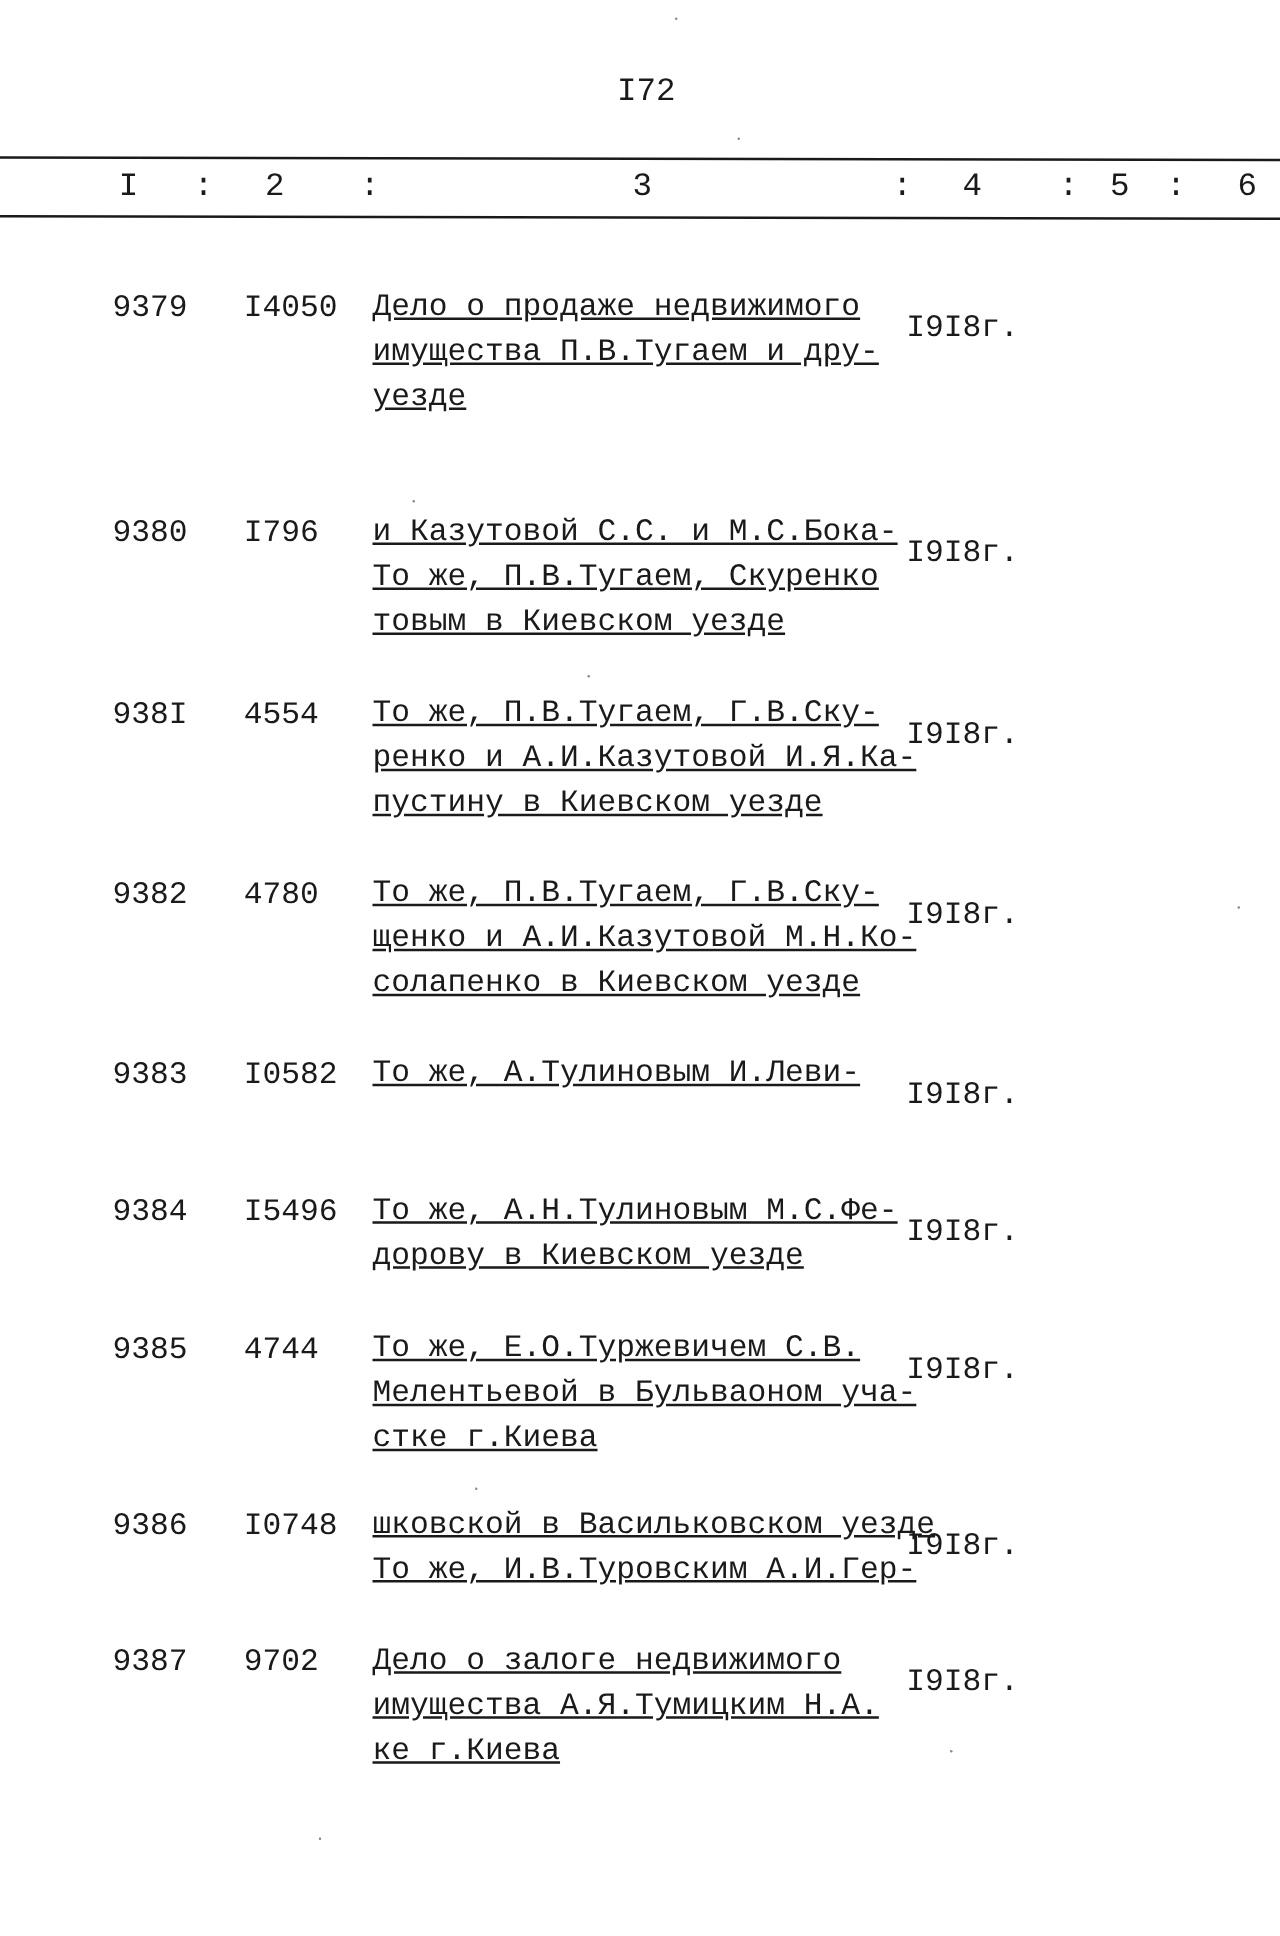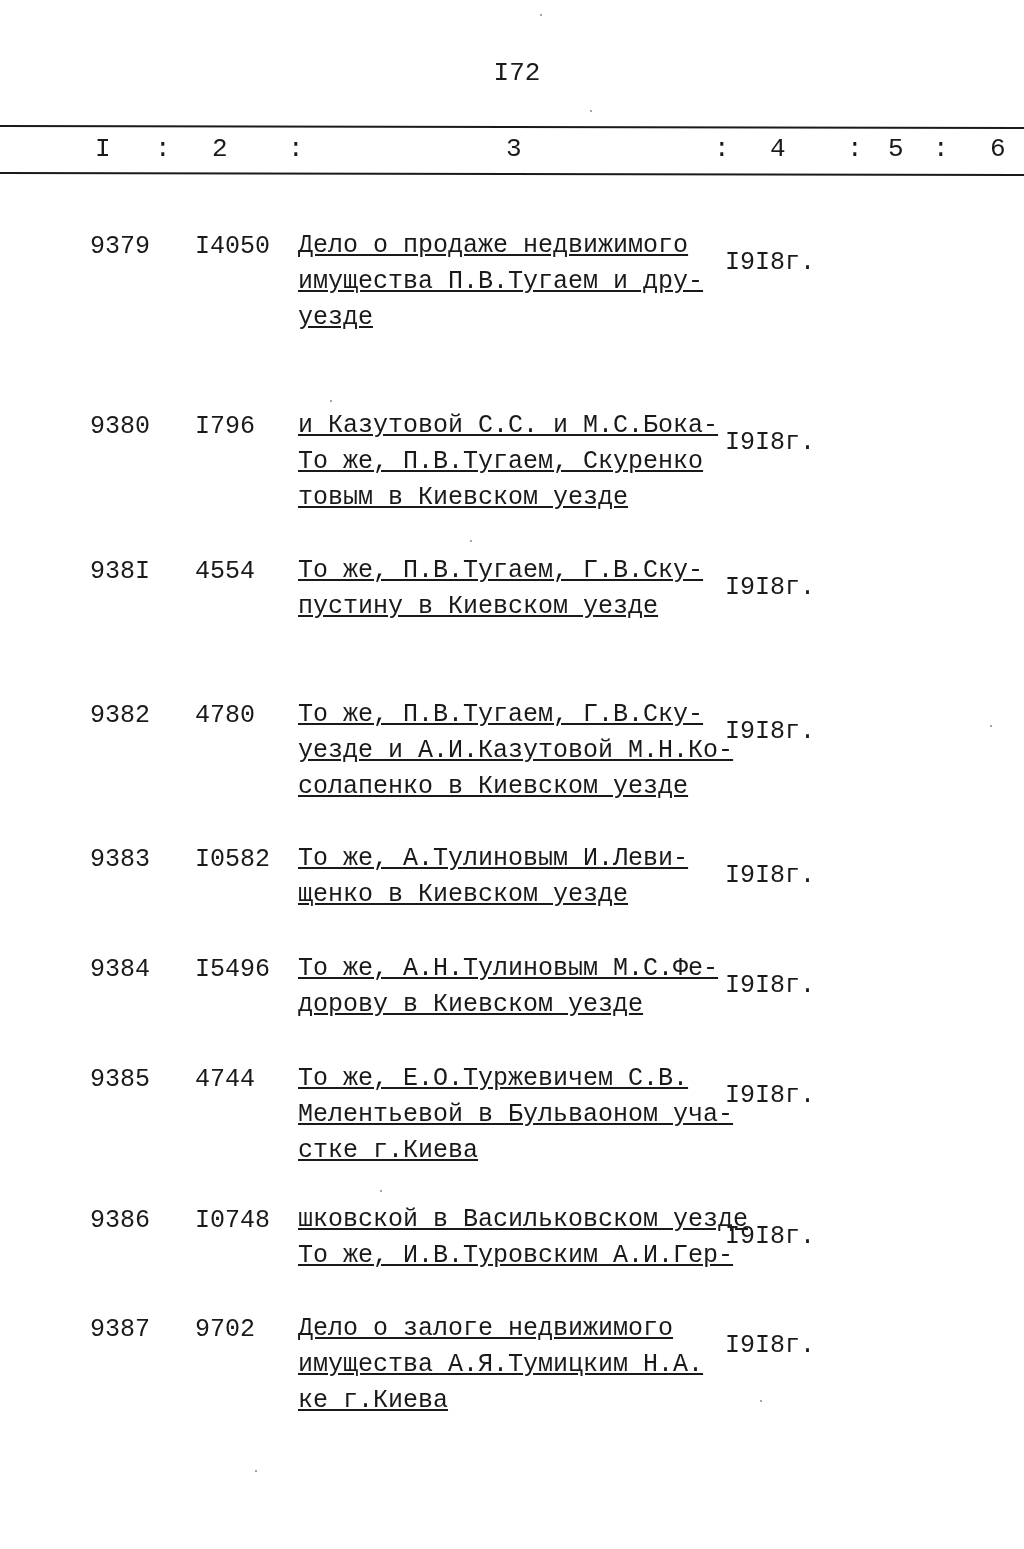--- a/index.html
+++ b/index.html
@@ -62,42 +62,42 @@
     <div>товым в Киевском уезде</div>
   </div>
   <span class="col4">I9I8г.</span>
 </div>
 
 <div class="entry" style="top:557px">
   <span class="col1">938I</span>
   <span class="col2">4554</span>
   <div class="col3">
     <div>То же, П.В.Тугаем, Г.В.Ску-</div>
+    <div>ренко и А.И.Казутовой И.Я.Ка-</div>
     <div>пустину в Киевском уезде</div>
   </div>
   <span class="col4">I9I8г.</span>
 </div>
 
 <div class="entry" style="top:701px">
   <span class="col1">9382</span>
   <span class="col2">4780</span>
   <div class="col3">
     <div>То же, П.В.Тугаем, Г.В.Ску-</div>
-    <div>уезде и А.И.Казутовой М.Н.Ко-</div>
+    <div>щенко и А.И.Казутовой М.Н.Ко-</div>
     <div>солапенко в Киевском уезде</div>
   </div>
   <span class="col4">I9I8г.</span>
 </div>
 
 <div class="entry" style="top:845px">
   <span class="col1">9383</span>
   <span class="col2">I0582</span>
   <div class="col3">
     <div>То же, А.Тулиновым И.Леви-</div>
-    <div>щенко в Киевском уезде</div>
   </div>
   <span class="col4">I9I8г.</span>
 </div>
 
 <div class="entry" style="top:955px">
   <span class="col1">9384</span>
   <span class="col2">I5496</span>
   <div class="col3">
     <div>То же, А.Н.Тулиновым М.С.Фе-</div>
     <div>дорову в Киевском уезде</div>

